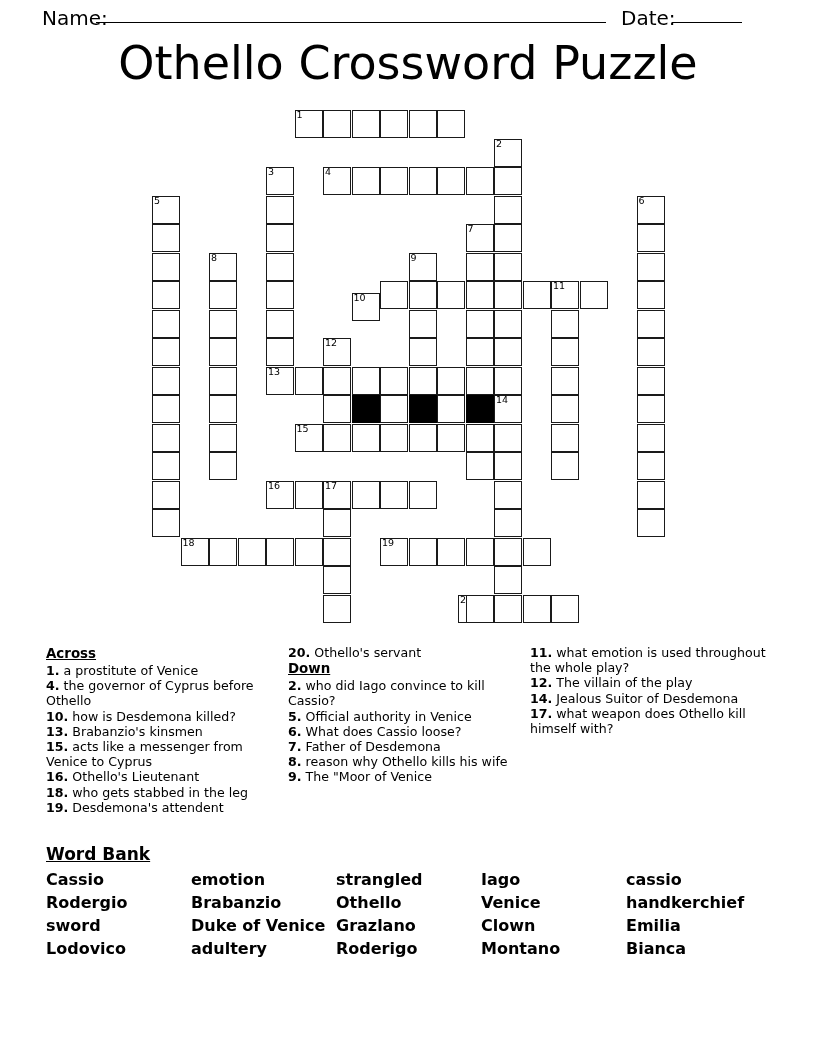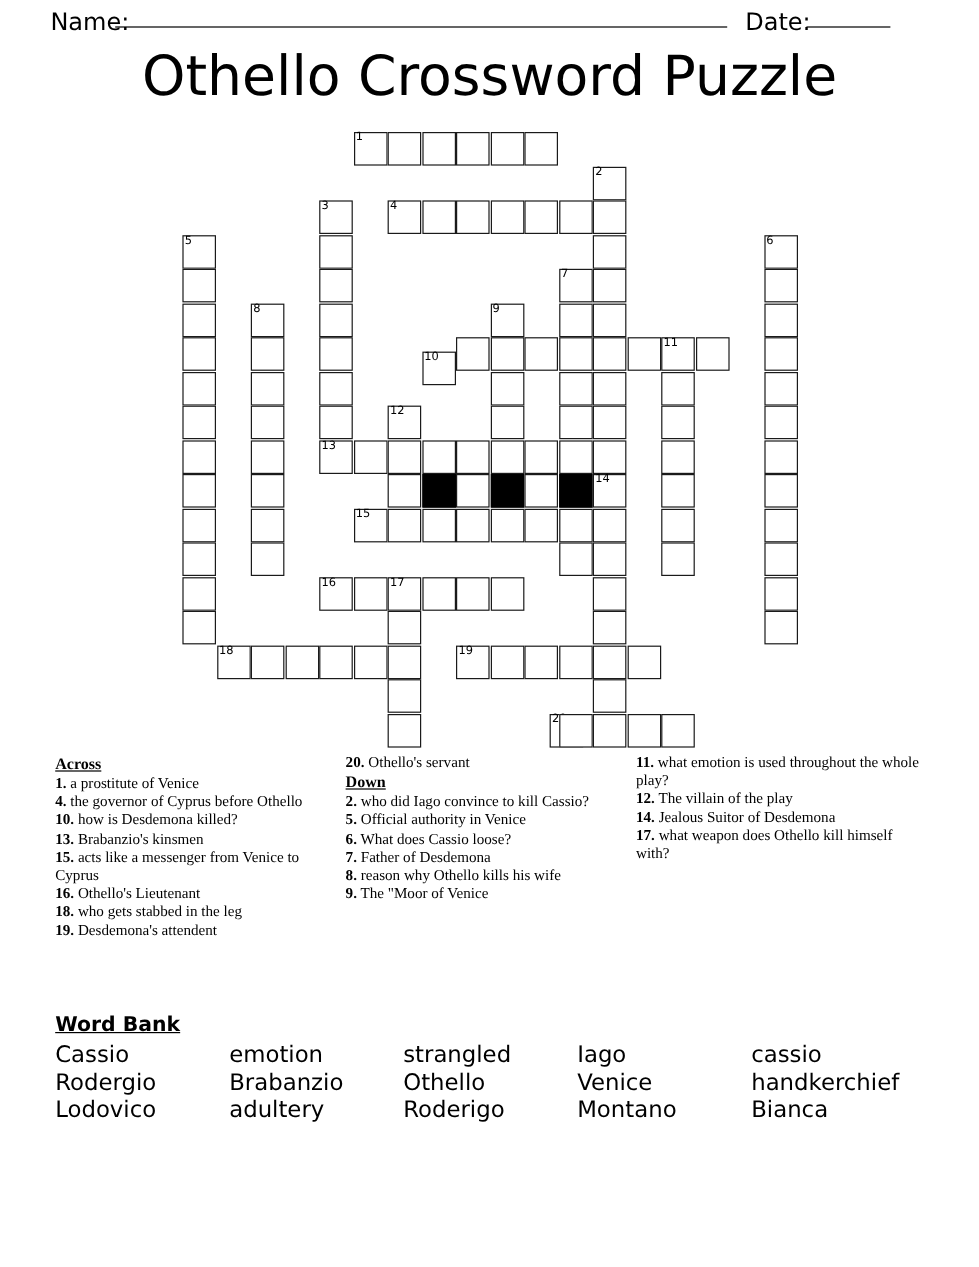--- a/index.html
+++ b/index.html
@@ -49,44 +49,45 @@
   }
   .cell.blk{background:#000000;border-color:#000000;}
   .cell .num{
     position:absolute;left:1px;top:-2px;
     font-size:9.5px;line-height:11px;
     font-family:"DejaVu Sans","Liberation Sans",sans-serif;
   }
 
   
   .clues{position:absolute;top:628px;left:0;width:816px;height:210px;}
-  .clue-col{position:absolute;top:0;font-size:12.6px;line-height:15.2px;font-family:Liberation Serif, serif;}
+  .clue-col{position:absolute;top:17px;font-size:12.6px;line-height:15.2px;}
   .clue-col.c1{left:46px;width:238px;}
   .clue-col.c2{left:288px;width:232px;}
   .clue-col.c3{left:530px;width:240px;}
   .sec-head{
     font-weight:bold;text-decoration:underline;
     font-size:13.4px;line-height:17px;margin:0 0 1px 0;
   }
   .clue{margin:0;padding:0;}
   .clue b{font-weight:bold;}
 
   
   .wb{position:absolute;left:46px;top:845px;width:740px;}
   .wb-head{
     font-weight:bold;text-decoration:underline;
     font-size:17px;line-height:19px;margin-bottom:4px;
   }
   .wb-grid{display:table;width:725px;border-collapse:collapse;}
   .wb-row{display:table-row;}
   .wb-cell{
     display:table-cell;
-    font-size:19px;line-height:23px;
+    font-size:16px;line-height:23px;
     width:20%;
     white-space:nowrap;
+    font-weight:bold;
   }
 </style>
 </head>
 <body>
 
 <div class="page">
 
   <div class="hdr">
     <span class="name-lbl">Name:</span>
     <span class="name-rule"></span>
@@ -316,20 +317,27 @@
           <div class="wb-cell">cassio</div>
         </div>
         <div class="wb-row">
           <div class="wb-cell">Rodergio</div>
           <div class="wb-cell">Brabanzio</div>
           <div class="wb-cell">Othello</div>
           <div class="wb-cell">Venice</div>
           <div class="wb-cell">handkerchief</div>
         </div>
         <div class="wb-row">
+          <div class="wb-cell">sword</div>
+          <div class="wb-cell">Duke of Venice</div>
+          <div class="wb-cell">Grazlano</div>
+          <div class="wb-cell">Clown</div>
+          <div class="wb-cell">Emilia</div>
+        </div>
+        <div class="wb-row">
           <div class="wb-cell">Lodovico</div>
           <div class="wb-cell">adultery</div>
           <div class="wb-cell">Roderigo</div>
           <div class="wb-cell">Montano</div>
           <div class="wb-cell">Bianca</div>
         </div>
       </div>
   </div>
 
 </div>

